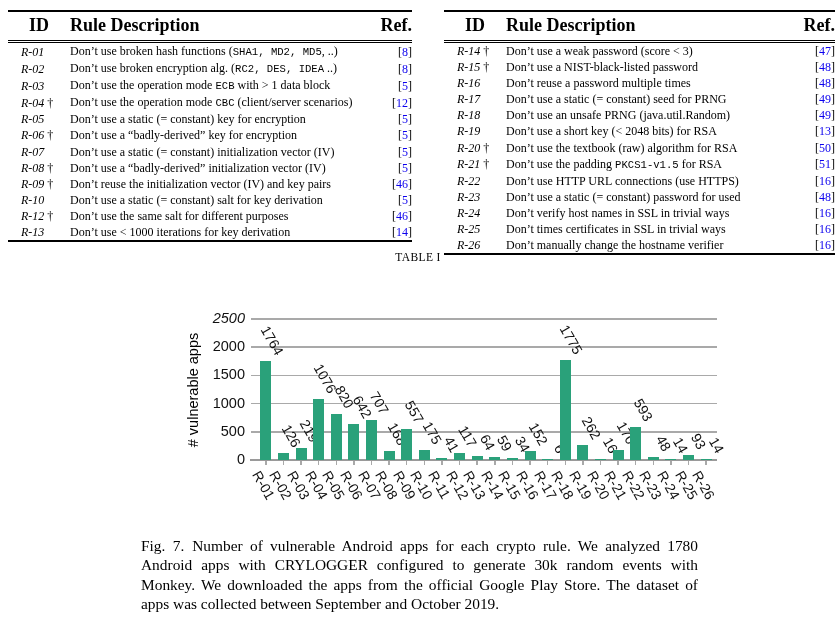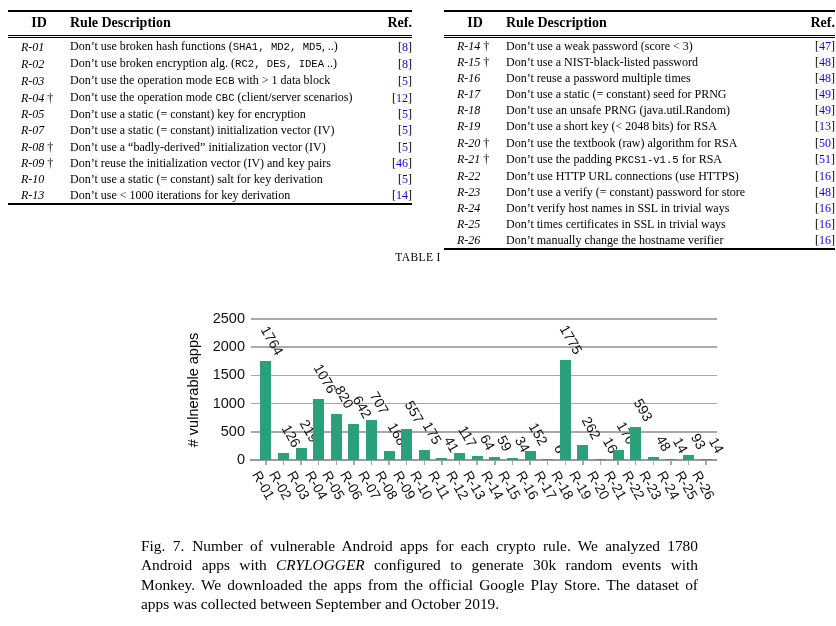--- a/index.html
+++ b/index.html
@@ -1,20 +1,20 @@
 <!DOCTYPE html>
 <html><head>
 <meta charset="utf-8">
 <style>
   html,body{margin:0;padding:0;background:#fff;}
   .page{position:relative;width:836px;height:626px;background:#fff;font-family:"Liberation Serif",serif;color:#000;overflow:hidden;}
 
   
   table.rules{position:absolute;top:10px;border-collapse:collapse;border-top:2px solid #000;border-bottom:2px solid #000;table-layout:fixed;}
-  .rules th{font-weight:bold;font-size:14px;padding:3px 0 4px 0;border-bottom:3px double #000;}
+  .rules th{font-weight:bold;font-size:18px;padding:3px 0 4px 0;border-bottom:3px double #000;}
   .rules td{font-size:12px;height:16.1px;line-height:16.1px;padding:0;white-space:nowrap;overflow:hidden;}
   td.c-id{width:62px;padding-left:13px;}
   th.c-id{width:62px;text-align:center;}
   .c-desc{text-align:left;}
   td.c-ref{width:38px;text-align:right;}
   th.c-ref{width:38px;text-align:right;}
   .rid{font-style:italic;}
   .dag{font-style:normal;}
   .mono{font-family:"Liberation Mono",monospace;font-size:10.6px;}
   .blue{color:#0c00ee;}
@@ -33,21 +33,21 @@
   .bar{position:absolute;bottom:0;width:11px;}
   .vlabel{position:absolute;white-space:nowrap;font-size:14px;transform-origin:100% 100%;transform:rotate(60deg);color:#111;}
   .xlabel{position:absolute;white-space:nowrap;font-size:14px;transform-origin:0 0;transform:rotate(60deg);top:149px;color:#111;}
   .ytick{position:absolute;left:-72px;width:60px;text-align:right;font-size:14.5px;color:#111;}
   .ydash{position:absolute;left:-6px;width:5px;height:1.5px;background:#a9a9a9;}
   .xdash{position:absolute;width:1.5px;height:4px;background:#a9a9a9;top:142px;}
 
   
   .fcap{position:absolute;left:141px;top:536px;width:557px;font-size:15.4px;line-height:19.4px;text-align:justify;}
   .flab{padding-right:8px;}
-  .appname{font-style:italic;}
+  .appname{}
 </style>
 </head>
 <body>
 
 <div class="page">
 
   <table class="rules" style="left:8px;width:404px;">
     <thead>
       <tr>
         <th class="c-id">ID</th>
@@ -75,38 +75,48 @@
           <td class="c-id"><span class="rid">R-04</span><span class="dag"> †</span></td>
           <td class="c-desc"><span>Don’t use the operation mode </span><span class="mono">CBC</span><span> (client/server scenarios)</span></td>
           <td class="c-ref">[<span class="blue">12</span>]</td>
         </tr>
         <tr>
           <td class="c-id"><span class="rid">R-05</span></td>
           <td class="c-desc"><span>Don’t use a static (= constant) key for encryption</span></td>
           <td class="c-ref">[<span class="blue">5</span>]</td>
         </tr>
         <tr>
+          <td class="c-id"><span class="rid">R-06</span><span class="dag"> †</span></td>
+          <td class="c-desc"><span>Don’t use a “badly-derived” key for encryption</span></td>
+          <td class="c-ref">[<span class="blue">5</span>]</td>
+        </tr>
+        <tr>
           <td class="c-id"><span class="rid">R-07</span></td>
           <td class="c-desc"><span>Don’t use a static (= constant) initialization vector (IV)</span></td>
           <td class="c-ref">[<span class="blue">5</span>]</td>
         </tr>
         <tr>
           <td class="c-id"><span class="rid">R-08</span><span class="dag"> †</span></td>
           <td class="c-desc"><span>Don’t use a “badly-derived” initialization vector (IV)</span></td>
           <td class="c-ref">[<span class="blue">5</span>]</td>
         </tr>
         <tr>
           <td class="c-id"><span class="rid">R-09</span><span class="dag"> †</span></td>
           <td class="c-desc"><span>Don’t reuse the initialization vector (IV) and key pairs</span></td>
           <td class="c-ref">[<span class="blue">46</span>]</td>
         </tr>
         <tr>
           <td class="c-id"><span class="rid">R-10</span></td>
           <td class="c-desc"><span>Don’t use a static (= constant) salt for key derivation</span></td>
           <td class="c-ref">[<span class="blue">5</span>]</td>
+        </tr>
+        <tr>
+          <td class="c-id"><span class="rid">R-12</span><span class="dag"> †</span></td>
+          <td class="c-desc"><span>Don’t use the same salt for different purposes</span></td>
+          <td class="c-ref">[<span class="blue">46</span>]</td>
         </tr>
         <tr>
           <td class="c-id"><span class="rid">R-13</span></td>
           <td class="c-desc"><span>Don’t use &lt; 1000 iterations for key derivation</span></td>
           <td class="c-ref">[<span class="blue">14</span>]</td>
         </tr>
       </tbody>
   </table>
 
   <table class="rules" style="left:444px;width:391px;">
@@ -158,21 +168,21 @@
           <td class="c-desc"><span>Don’t use the padding </span><span class="mono">PKCS1-v1.5</span><span> for RSA</span></td>
           <td class="c-ref">[<span class="blue">51</span>]</td>
         </tr>
         <tr>
           <td class="c-id"><span class="rid">R-22</span></td>
           <td class="c-desc"><span>Don’t use HTTP URL connections (use HTTPS)</span></td>
           <td class="c-ref">[<span class="blue">16</span>]</td>
         </tr>
         <tr>
           <td class="c-id"><span class="rid">R-23</span></td>
-          <td class="c-desc"><span>Don’t use a verify (= constant) password for store</span></td>
+          <td class="c-desc"><span>Don’t use a static (= constant) password for used</span></td>
           <td class="c-ref">[<span class="blue">48</span>]</td>
         </tr>
         <tr>
           <td class="c-id"><span class="rid">R-24</span></td>
           <td class="c-desc"><span>Don’t verify host names in SSL in trivial ways</span></td>
           <td class="c-ref">[<span class="blue">16</span>]</td>
         </tr>
         <tr>
           <td class="c-id"><span class="rid">R-25</span></td>
           <td class="c-desc"><span>Don’t times certificates in SSL in trivial ways</span></td>
@@ -202,21 +212,21 @@
         <div class="ydash" style="bottom: 55.65px;"></div>
         <div class="ytick" style="top: 75.6px;">1000</div>
         <div class="gridline" style="bottom: 83.85px;"></div>
         <div class="ydash" style="bottom: 83.85px;"></div>
         <div class="ytick" style="top: 47.4px;">1500</div>
         <div class="gridline" style="bottom: 112.05px;"></div>
         <div class="ydash" style="bottom: 112.05px;"></div>
         <div class="ytick" style="top: 19.2px;">2000</div>
         <div class="gridline" style="bottom: 140.25px;"></div>
         <div class="ydash" style="bottom: 140.25px;"></div>
-        <div class="ytick" style="top: -9px;">2500</div>
+        <div class="ytick" style="top: -9px; font-style: italic;">2500</div>
         <div class="baseline"></div>
         <div class="bar" style="left: 3.30769px; height: 99.4896px; background: rgb(42, 161, 122);"></div>
         <div class="vlabel" style="right: 442.192px; bottom: 102.49px;">1764</div>
         <div class="xdash" style="left: 8.05769px;"></div>
         <div class="xlabel" style="left: 5.80769px;">R-01</div>
         <div class="bar" style="left: 20.9231px; height: 7.1064px; background: rgb(42, 161, 122);"></div>
         <div class="vlabel" style="right: 424.577px; bottom: 10.1064px;">126</div>
         <div class="xdash" style="left: 25.6731px;"></div>
         <div class="xlabel" style="left: 23.4231px;">R-02</div>
         <div class="bar" style="left: 38.5385px; height: 12.3516px; background: rgb(42, 161, 122);"></div>

